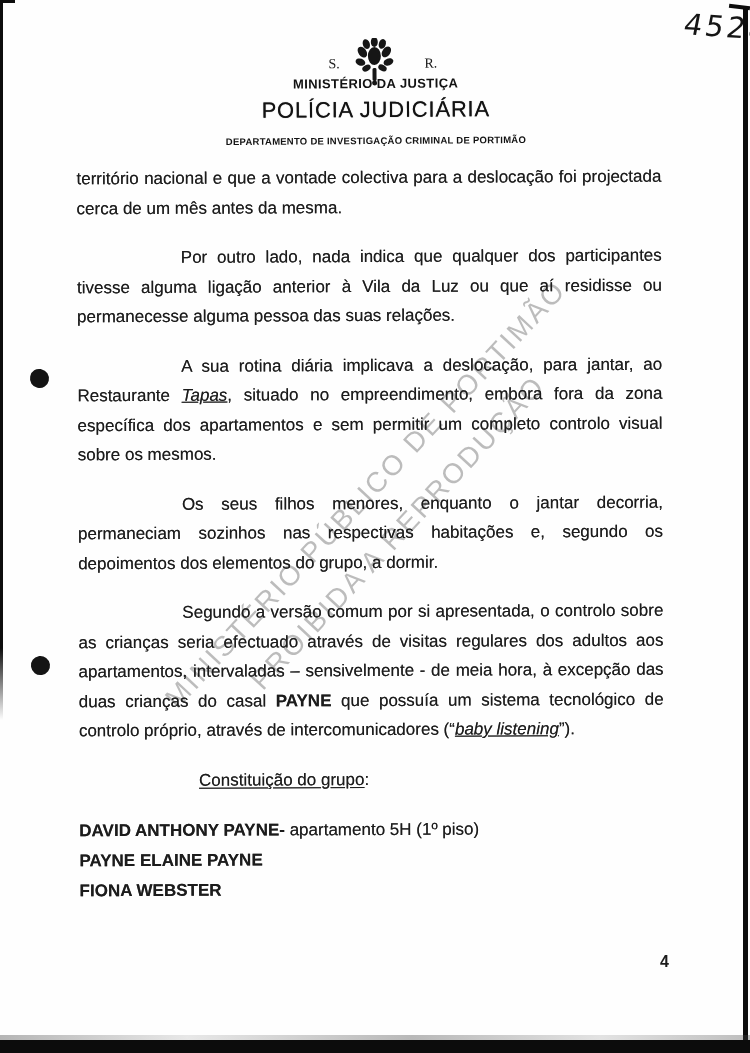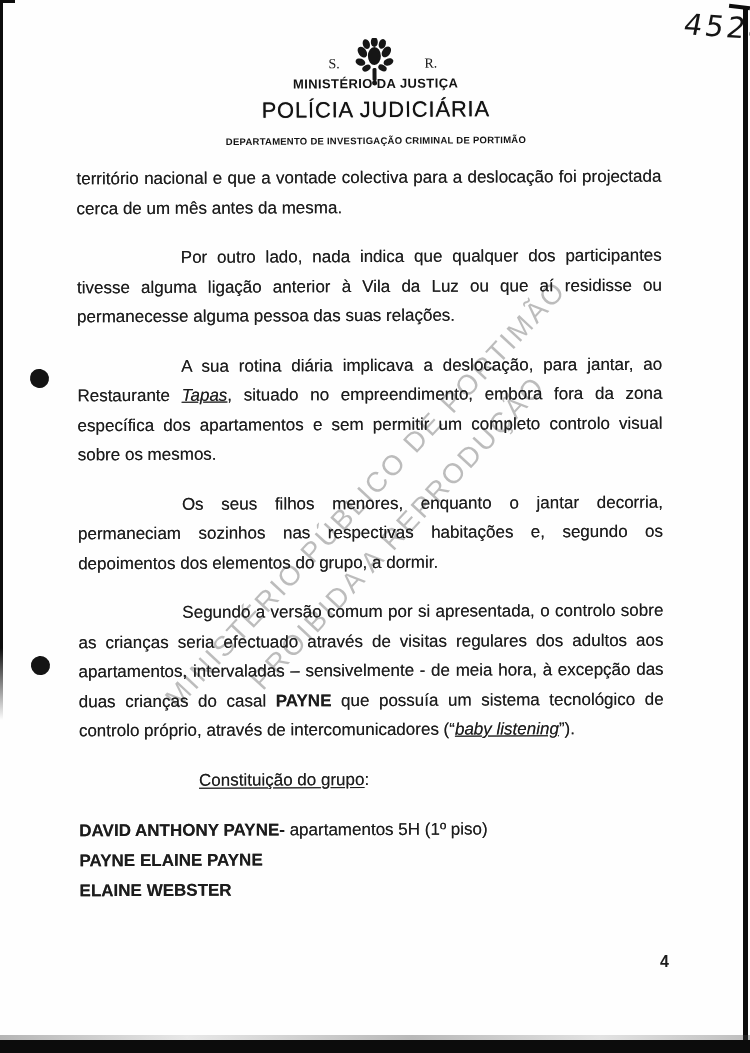--- a/index.html
+++ b/index.html
@@ -104,23 +104,23 @@
   <main class="content">
     <p class="no-indent"><span>território nacional e que a vontade colectiva para a deslocação foi projectada cerca de um mês antes da mesma.</span></p>
     <p><span>Por outro lado, nada indica que qualquer dos participantes tivesse alguma ligação anterior à Vila da Luz ou que aí residisse ou permanecesse alguma pessoa das suas relações.</span></p>
     <p><span>A sua rotina diária implicava a deslocação, para jantar, ao Restaurante </span><span class="seg-i">Tapas</span><span>, situado no empreendimento, embora fora da zona específica dos apartamentos e sem permitir um completo controlo visual sobre os mesmos.</span></p>
     <p><span>Os seus filhos menores, enquanto o jantar decorria, permaneciam sozinhos nas respectivas habitações e, segundo os depoimentos dos elementos do grupo, a dormir.</span></p>
     <p><span>Segundo a versão comum por si apresentada, o controlo sobre as crianças seria efectuado através de visitas regulares dos adultos aos apartamentos, intervaladas – sensivelmente - de meia hora, à excepção das duas crianças do casal </span><span class="seg-b">PAYNE</span><span> que possuía um sistema tecnológico de controlo próprio, através de intercomunicadores (“</span><span class="seg-i">baby listening</span><span>”).</span></p>
 
     <p class="section-heading"><span class="seg-u">Constituição do grupo</span><span>:</span></p>
 
     <div class="members">
-      <div class="member-line"><span class="seg-b">DAVID ANTHONY PAYNE-</span><span> apartamentos 5H (1º piso)</span></div>
+      <div class="member-line"><span class="seg-b">DAVID ANTHONY PAYNE-</span><span> apartamento 5H (1º piso)</span></div>
       <div class="member-line"><span class="seg-b">PAYNE ELAINE PAYNE</span></div>
-      <div class="member-line"><span class="seg-b">ELAINE WEBSTER</span></div>
+      <div class="member-line"><span class="seg-b">FIONA WEBSTER</span></div>
     </div>
   </main>
 
   <div class="page-number">4</div>
 
   <div class="hole h1"></div>
   <div class="hole h2"></div>
 
   <div class="edge-left"></div>
   <div class="edge-top-left"></div>

